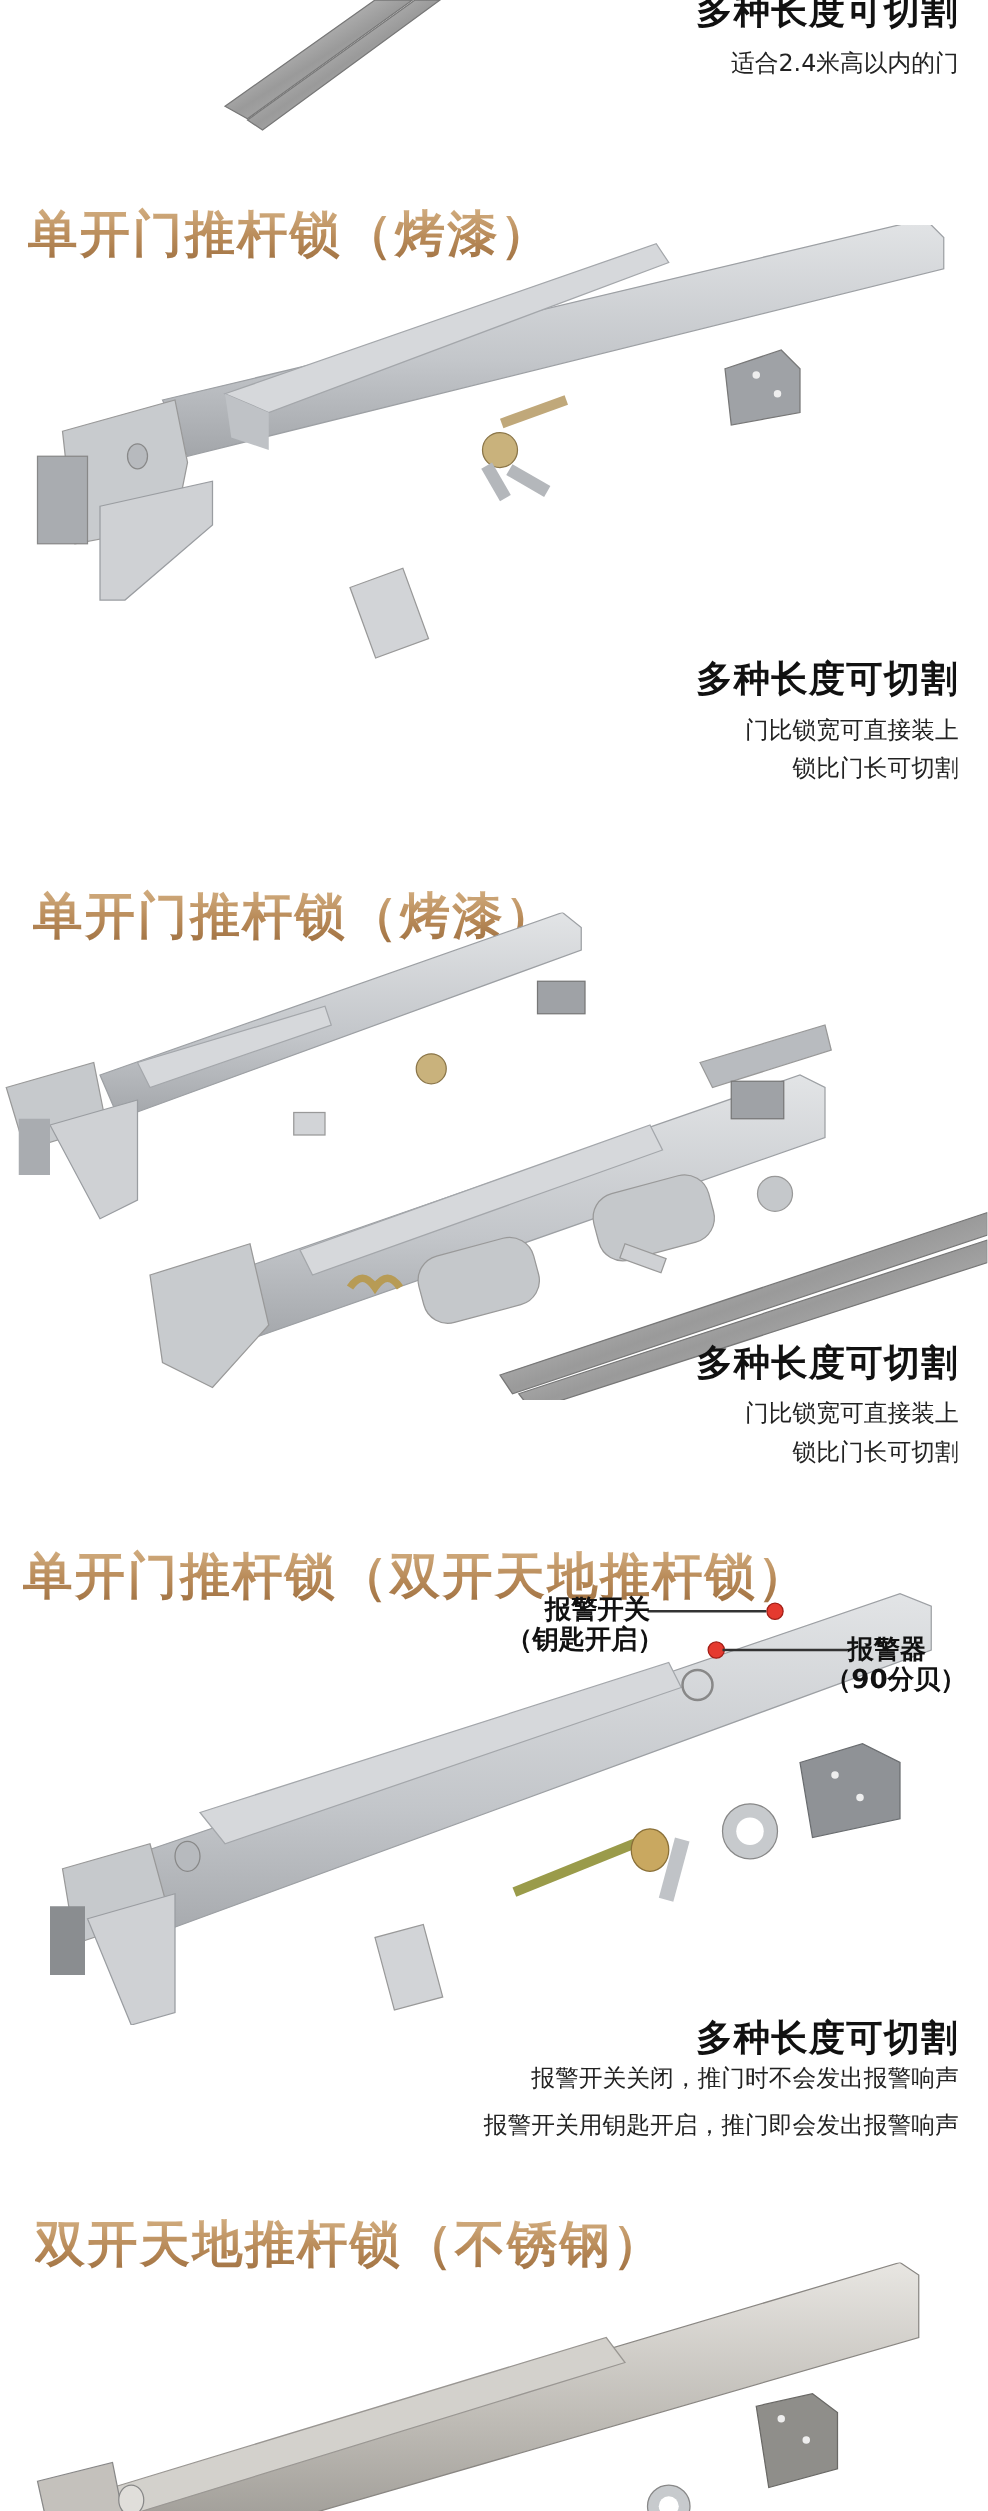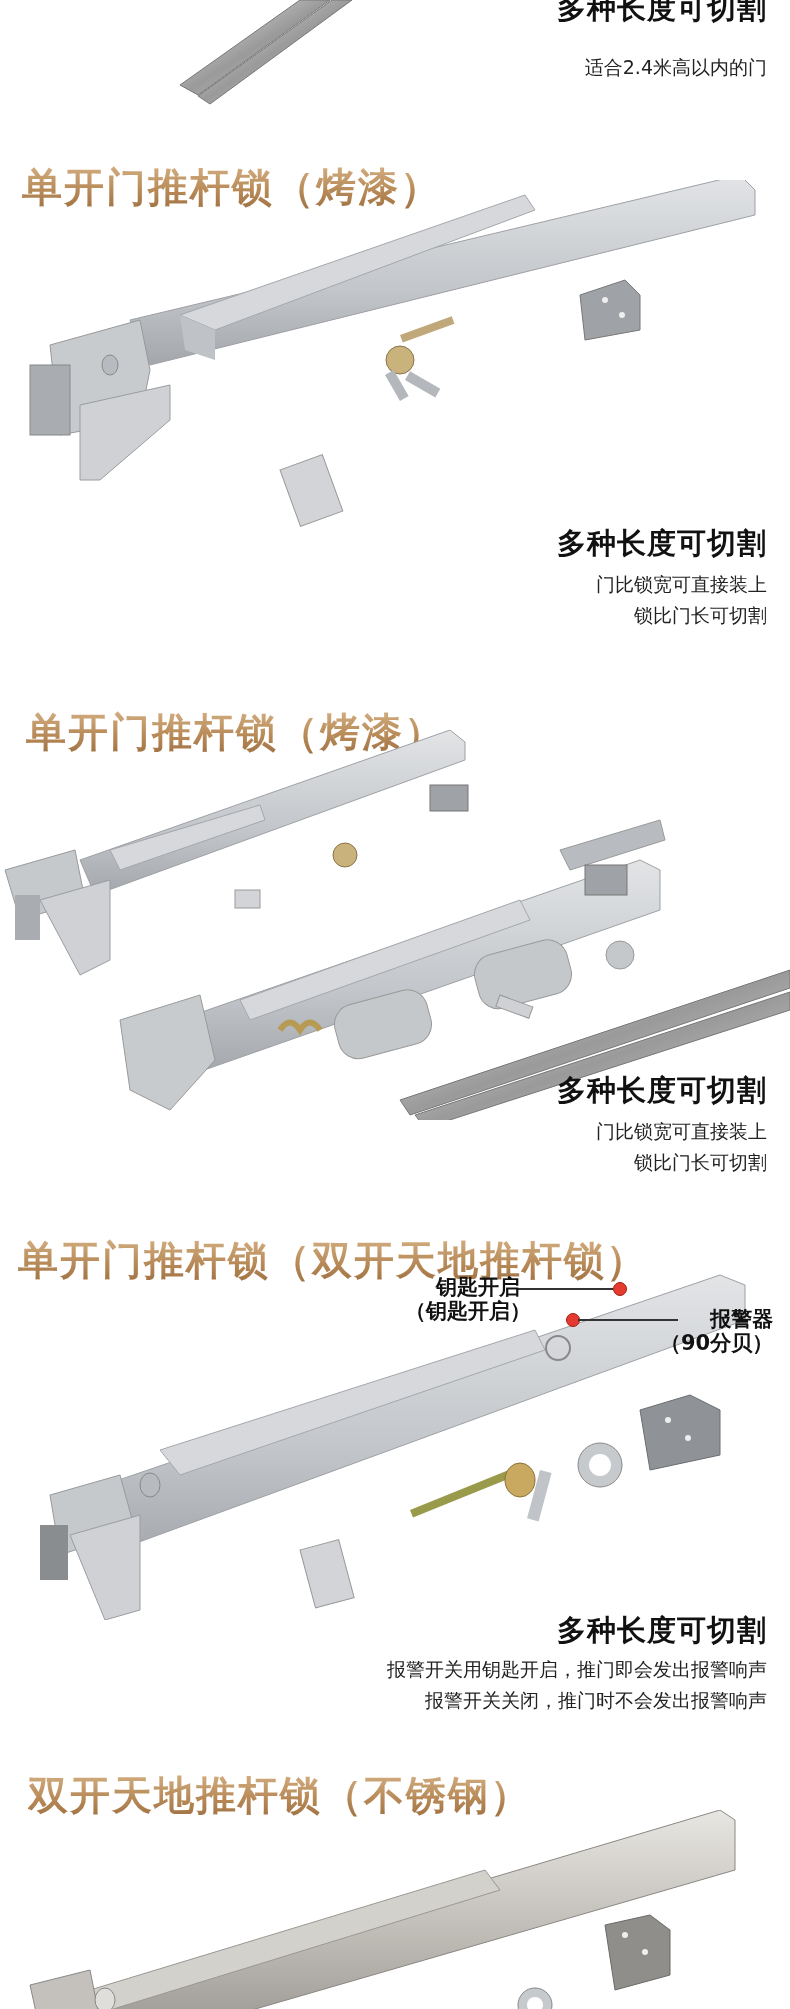--- a/index.html
+++ b/index.html
@@ -25,21 +25,21 @@
         <stop offset="0" stop-color="#f2f2f2"></stop>
           <stop offset=".5" stop-color="#9a9a9a"></stop>
           <stop offset="1" stop-color="#d9d9d9"></stop>
       </linearGradient>
     </defs>
     <polygon points="180,85 300,0 330,0 198,95" fill="url(#rod)" stroke="#777" stroke-width="1"></polygon>
     <polygon points="198,96 332,0 352,0 210,104" fill="url(#rod)" stroke="#777" stroke-width="1"></polygon>
   </svg>
   <div class="feature" style="top:-10px;">
     <div class="big">多种长度可切割</div>
-    <div class="small" style="margin-top:26px">适合2.4米高以内的门</div>
+    <div class="small" style="margin-top:10px">适合2.4米高以内的门</div>
   </div>
 </div>
 
 <div>
   <div class="title" style="left:22px;top:160px;">单开门推杆锁（烤漆）</div>
   <svg width="790" height="360" style="top:180px">
     <defs>
       <linearGradient id="al" x1="0" y1="0" x2="0" y2="1">
         <stop offset="0" stop-color="#e2e4e6"></stop>
           <stop offset=".6" stop-color="#c3c6ca"></stop>
@@ -134,31 +134,31 @@
     <rect x="410" y="240" width="110" height="8" fill="#9a9b4a" transform="rotate(-22 410 240)"></rect>
     <ellipse cx="520" cy="210" rx="15" ry="17" fill="#c9a860" stroke="#8a7038"></ellipse>
     <rect x="540" y="200" width="12" height="50" fill="#c0c3c7" transform="rotate(15 540 200)"></rect>
     <rect x="300" y="280" width="40" height="60" fill="#d2d4d7" stroke="#999" transform="rotate(-15 300 280)"></rect>
   </svg>
   <div class="dot" style="left:613px;top:1282px;"></div>
   <div class="dot" style="left:566px;top:1313px;"></div>
   <div class="line" style="left:518px;top:1288px;width:95px;"></div>
   <div class="line" style="left:578px;top:1319px;width:100px;"></div>
   <div class="callout" style="left:425px;top:1275px;text-align:center;">
-    <div>钥匙开启</div>
+    <div>报警开关</div>
     <div style="margin-left:-20px">（钥匙开启）</div>
   </div>
-  <div class="callout" style="left:678px;top:1307px;text-align:right;">
+  <div class="callout" style="left:678px;top:1307px;text-align:left;">
     <div>报警器</div>
     <div style="margin-left:-18px">（90分贝）</div>
   </div>
   <div class="feature" style="top:1612px;">
     <div class="big">多种长度可切割</div>
+    <div class="small">报警开关关闭，推门时不会发出报警响声</div>
     <div class="small" style="margin-top:6px">报警开关用钥匙开启，推门即会发出报警响声</div>
-    <div class="small">报警开关关闭，推门时不会发出报警响声</div>
   </div>
 </div>
 
 <div>
   <div class="title" style="left:28px;top:1768px;">双开天地推杆锁（不锈钢）</div>
   <svg width="790" height="200" style="top:1810px">
     <defs>
       <linearGradient id="ss" x1="0" y1="0" x2="0" y2="1">
         <stop offset="0" stop-color="#e8e6e2"></stop>
           <stop offset=".5" stop-color="#bdbab4"></stop>

